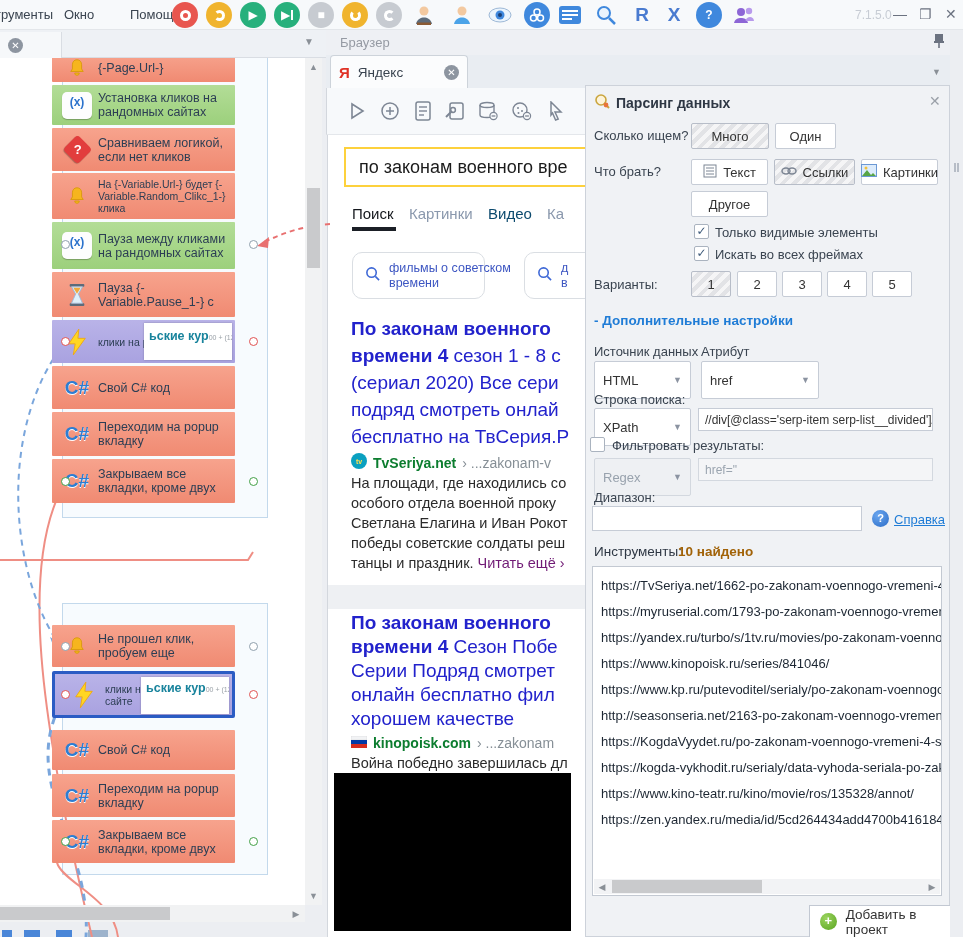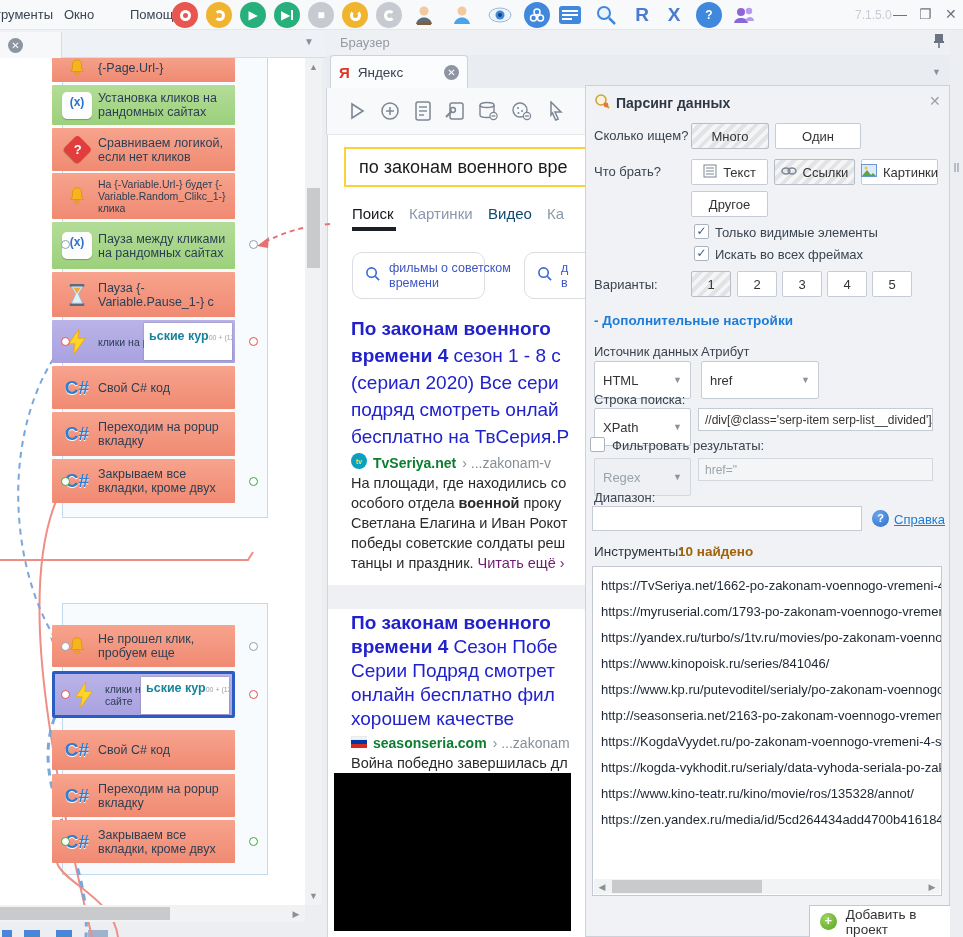--- a/index.html
+++ b/index.html
@@ -57,21 +57,21 @@
   #searchbox { left:16px; top:12px; width:330px; height:40px; background:#fff; border:2px solid #fdd13c; display:flex; align-items:center; padding-left:13px; font-size:18px; color:#1b1b1b; white-space:nowrap; }
   .navtab { position:absolute; top:70px; font-size:15px; white-space:nowrap; }
   .chip { position:absolute; top:117px; height:47px; background:#fff; border:1px solid #dadee3; border-radius:10px; display:flex; align-items:center; padding:0 12px; gap:9px; }
   .chip .ct { font-size:12.5px; line-height:15px; color:#3d56c2; white-space:nowrap; }
   .rtitle { position:absolute; left:23px; font-size:19px; color:#2222cc; white-space:nowrap; }
   .rtitle b { font-weight:700; }
   .rurl { position:absolute; left:23px; display:flex; align-items:center; gap:6px; white-space:nowrap; font-size:14px; }
   .rurl .dom { color:#0c7d2f; font-weight:bold; }
   .rurl .pth { color:#868f96; }
   .rsnip { position:absolute; left:23px; font-size:14.5px; color:#2b2b2b; white-space:nowrap; }
-  .rsnip b { font-weight:700; }
+  .rsnip b { font-weight:400; }
   .rsnip .lnk { color:#701a75; }
 
   
   #parser { left:585px; top:85px; width:365px; height:852px; background:#f0f2f5; border:1px solid #cdd2da; z-index:10; }
   .pp { position:absolute; font-size:13px; color:#3a4450; }
   .plabel { white-space:nowrap; }
   .pbtn { position:absolute; height:26px; background:#fff; border:1px solid #c6ccd6; border-radius:2px; display:flex; align-items:center; justify-content:center; gap:6px; font-size:13px; color:#333; }
   .pbtn.hatch { background:repeating-linear-gradient(135deg,#f5f5f6 0 4px,#e2e3e6 4px 8px); border-color:#b7bdc8; }
   .cb { position:absolute; width:15px; height:15px; background:#fff; border:1px solid #aab3bf; border-radius:2px; text-align:center; line-height:13px; font-size:12px; font-weight:bold; color:#3e5a7a; }
   .sel { position:absolute; height:38px; background:#fff; border:1px solid #c6ccd6; border-radius:2px; font-size:13px; color:#333; display:flex; align-items:center; padding:0 8px; }
@@ -443,41 +443,41 @@
     <div class="rtitle" style="top:501px"><b>времени 4</b><span> Сезон Побе</span></div>
     <div class="rtitle" style="top:525px"><span>Серии Подряд смотрет</span></div>
     <div class="rtitle" style="top:549px"><span>онлайн бесплатно фил</span></div>
     <div class="rtitle" style="top:573px"><span>хорошем качестве</span></div>
     <div class="rurl" style="top:600px">
       <span><svg width="16" height="12" viewBox="0 0 16 12">
             <rect x="0" y="0" width="16" height="4" fill="#f2f3f5" stroke="#ccc" stroke-width=".4"></rect>
             <rect x="0" y="4" width="16" height="4" fill="#0039a6"></rect>
             <rect x="0" y="8" width="16" height="4" fill="#d52b1e"></rect>
           </svg></span>
-      <span class="dom">seasonseria.com</span>
+      <span class="dom">kinopoisk.com</span>
       <span class="pth">› ...zakonam</span>
     </div>
     <div class="rsnip" style="top:620px"><span>Война победно завершилась дл</span></div>
     <div class="rsnip" style="top:640px"><span>сотрудников </span><b>военной</b><span> прокура</span></div>
 
     <div class="vp" style="left:6px;top:638px;width:237px;height:158px;background:#000"></div>
   </div>
 
   <div class="abs" id="parser">
     <span class="pp" style="left:8px;top:7px"><svg width="17" height="17" viewBox="0 0 17 17">
           <circle cx="7" cy="7" r="5" fill="#fdf3d8" stroke="#caa53d" stroke-width="1.6"></circle>
           <line x1="11" y1="11" x2="15" y2="15" stroke="#caa53d" stroke-width="2"></line>
           <circle cx="12" cy="12" r="2.4" fill="#e8743a"></circle>
         </svg></span>
     <span class="pp" style="left:30px;top:9px;font-weight:bold;font-size:14px;color:#2e3744">Парсинг данных</span>
     <span class="pp" style="left:343px;top:7px;color:#9aa0a8;font-size:14px">✕</span>
 
     <span class="pp plabel" style="left:8px;top:42px">Сколько ищем?</span>
     <div class="pbtn hatch" style="left:105px;top:37px;width:78px">Много</div>
-    <div class="pbtn" style="left:189px;top:37px;width:86px">Один</div>
+    <div class="pbtn" style="left:189px;top:37px;width:61px">Один</div>
 
     <span class="pp plabel" style="left:8px;top:78px">Что брать?</span>
     <div class="pbtn" style="left:105px;top:73px;width:77px">
       <span><svg width="14" height="14" viewBox="0 0 14 14">
             <rect x="1" y="1" width="12" height="12" fill="#fff" stroke="#7d8694"></rect>
             <line x1="3" y1="4" x2="11" y2="4" stroke="#7d8694"></line>
             <line x1="3" y1="7" x2="11" y2="7" stroke="#7d8694"></line>
             <line x1="3" y1="10" x2="11" y2="10" stroke="#7d8694"></line>
           </svg></span>
       <span>Текст</span>

